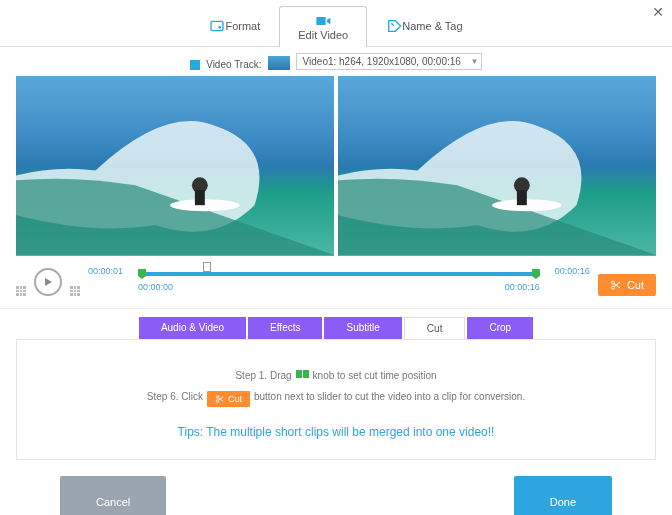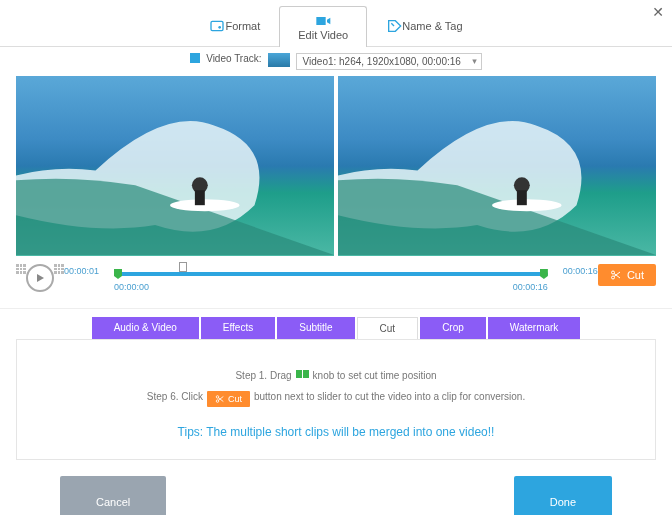--- a/index.html
+++ b/index.html
@@ -2,31 +2,31 @@
 <html><head>
 <meta charset="utf-8">
 <style>
 * { margin: 0; padding: 0; box-sizing: border-box; font-family: Arial, sans-serif; }
 body { background: #fff; width: 672px; height: 515px; overflow: hidden; position: relative; }
 .close-x { position: absolute; top: 4px; right: 8px; font-size: 14px; color: #666; cursor: pointer; }
 .top-tabs { display: flex; justify-content: center; gap: 0; padding: 5px 0 0; border-bottom: 1px solid #ddd; }
 .top-tab { display: flex; align-items: center; padding: 6px 18px; font-size: 11px; color: #555; border: 1px solid transparent; border-bottom: none; cursor: pointer; }
 .top-tab.active { border-color: #ccc; background: #fff; border-radius: 3px 3px 0 0; position: relative; top: 1px; flex-direction: column; }
 .top-tab svg { width: 16px; height: 16px; }
-.track-row { display: flex; align-items: flex-start; justify-content: center; gap: 6px; padding: 6px 0; font-size: 10px; color: #555; }
+.track-row { display: flex; align-items: flex-end; justify-content: center; gap: 6px; padding: 6px 0; font-size: 10px; color: #555; }
 .track-dd { border: 1px solid #ccc; padding: 2px 20px 2px 6px; font-size: 10px; color: #555; position: relative; min-width: 180px; }
 .track-dd::after { content: '▾'; position: absolute; right: 4px; top: 2px; color: #888; font-size: 9px; }
 .thumb { width: 22px; height: 14px; background: linear-gradient(#4aa6d8,#2a7aa8); display: inline-block; }
 .previews { display: flex; gap: 4px; padding: 0 16px; position: relative; }
 .preview-box { flex: 1; height: 180px; background: linear-gradient(180deg,#5aa8d8 0%,#3d8bc4 35%,#2a7ab0 50%,#1e9e8a 65%,#4bb8a5 100%); position: relative; overflow: hidden; }
 .wave { position: absolute; inset: 0; }
 .tag-badge { position: absolute; top: 0; background: #555; color: #fff; font-size: 9px; padding: 2px 8px; display: flex; align-items: center; gap: 3px; }
 .tag-left { left: 16px; }
 .tag-right { right: 16px; }
-.controls { display: flex; align-items: flex-start; padding: 8px 16px; }
+.controls { display: flex; align-items: flex-end; padding: 8px 16px; gap: 8px; }
 .play-btn { width: 28px; height: 28px; border: 2px solid #aaa; border-radius: 50%; display: flex; align-items: center; justify-content: center; cursor: pointer; }
 .play-btn svg { width: 10px; height: 10px; }
 .grid-ic { width: 10px; height: 10px; display: grid; grid-template-columns: 1fr 1fr 1fr; gap: 1px; }
 .grid-ic span { background: #bbb; }
 .slider-zone { flex: 1; position: relative; height: 32px; }
 .slider-track { position: absolute; left: 50px; right: 50px; top: 8px; height: 4px; background: #2da5df; border-radius: 2px; }
 .time-lbl { position: absolute; font-size: 9px; color: #4a9fd0; }
 .tl-left { left: 0; top: 2px; }
 .tl-right { right: 0; top: 2px; }
 .tb-left { left: 50px; top: 18px; }
@@ -158,21 +158,20 @@
     <span>Cut</span>
   </div>
 </div>
 
 <div class="sub-tabs">
   <div class="sub-tab">Audio &amp; Video</div>
   <div class="sub-tab">Effects</div>
   <div class="sub-tab">Subtitle</div>
   <div class="sub-tab active">Cut</div>
   <div class="sub-tab">Crop</div>
-  <div class="sub-tab">Watermark</div>
 </div>
 
 <div class="content-box">
   <div class="step">
     <span>Step 1. Drag</span>
     <span class="knob-ic">
         <span></span>
         <span></span>
       </span>
     <span>knob to set cut time position</span>

